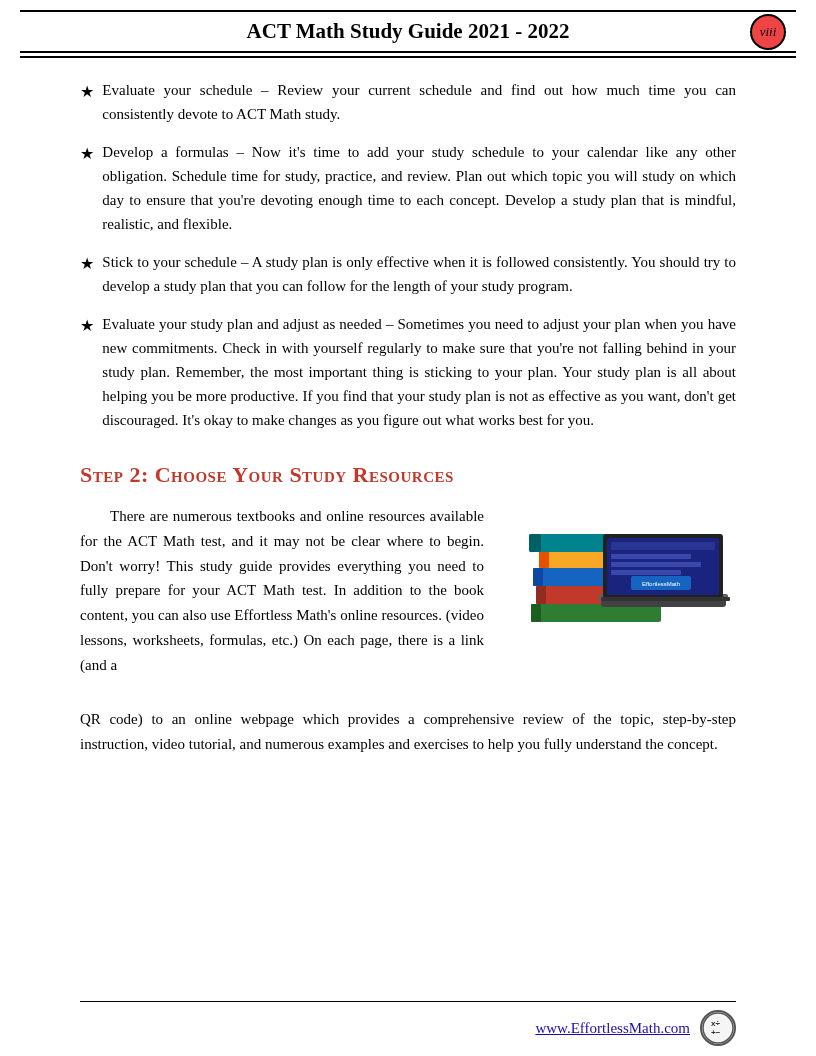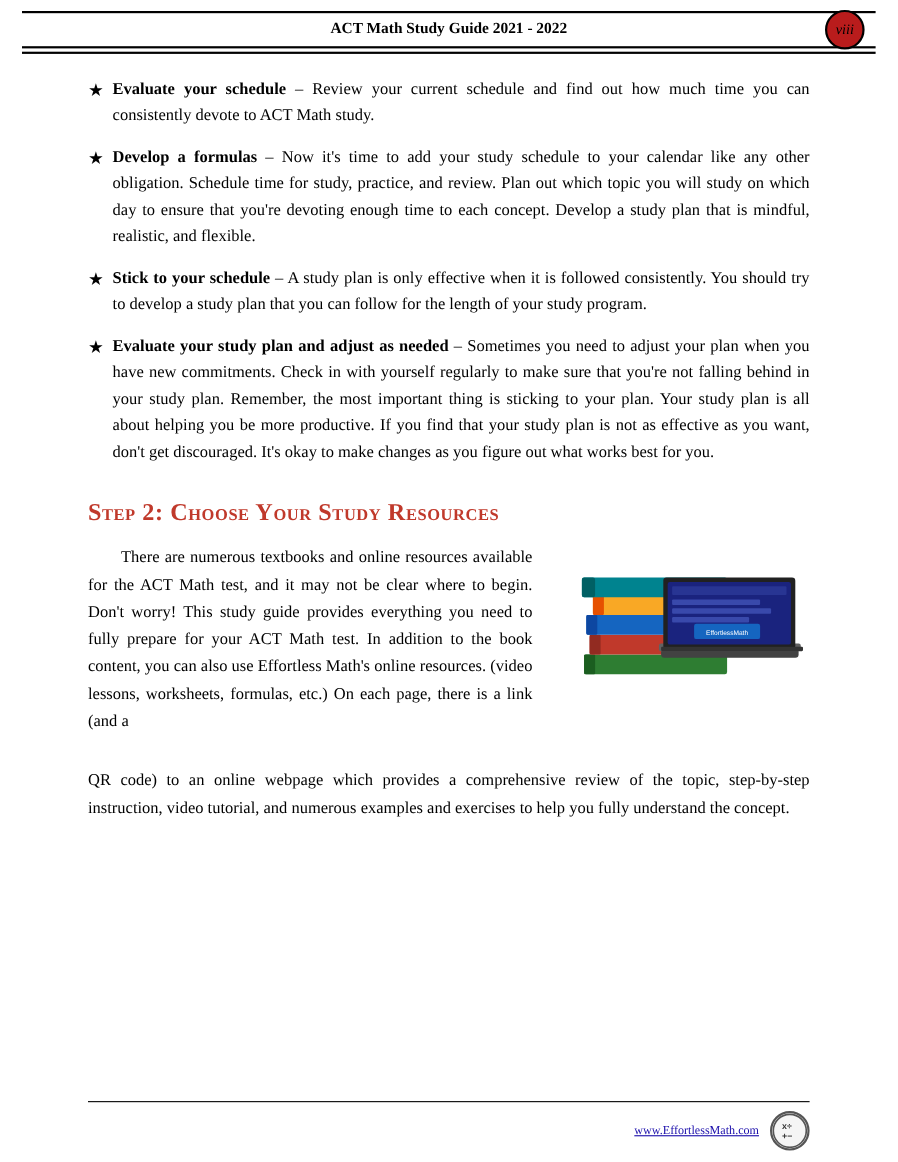--- a/index.html
+++ b/index.html
@@ -51,21 +51,21 @@
       margin-right: 8px;
       margin-top: 1px;
       flex-shrink: 0;
     }
 
     .bullet-text {
       flex: 1;
     }
 
     .bold-term {
-      font-weight: bold;
+      font-weight: normal;
     }
 
     
     .step-heading {
       color: #c0392b;
       font-size: 22px;
       font-variant: small-caps;
       font-weight: bold;
       margin-top: 30px;
       margin-bottom: 16px;
@@ -135,21 +135,21 @@
     .footer-content {
       display: flex;
       justify-content: flex-end;
       align-items: center;
       gap: 10px;
     }
 
     .footer-link {
       color: #1a0dab;
       text-decoration: underline;
-      font-size: 11px;
+      font-size: 15px;
     }
 
     .footer-icon {
       width: 36px;
       height: 36px;
       border: 2px solid #555;
       border-radius: 50%;
       display: flex;
       align-items: center;
       justify-content: center;
@@ -164,22 +164,22 @@
       width: 210px;
       height: 165px;
     }
   </style>
 </head>
 <body>
 
 <div class="page">
 
   <div style="border-top: 2.5px solid #000; border-bottom: 2.5px solid #000; margin: 10px 20px 0 20px; display:flex; align-items:center; justify-content:center; padding: 7px 16px; position:relative;">
-    <span style="font-weight:bold; font-size:14px; font-family:'Times New Roman',Times,serif; flex:1; text-align:center;">ACT Math Study Guide 2021 - 2022</span>
-    <div style="position:absolute; right:10px; top:50%; transform:translateY(-50%); width:36px; height:36px; border:2px solid #000; border-radius:50%; display:flex; align-items:center; justify-content:center; font-style:italic; font-size:13px; background:#b91c1c; font-family:'Times New Roman',Times,serif;">
+    <span style="font-weight:bold; font-size:21px; font-family:'Times New Roman',Times,serif; flex:1; text-align:center;">ACT Math Study Guide 2021 - 2022</span>
+    <div style="position:absolute; right:10px; top:50%; transform:translateY(-50%); width:36px; height:36px; border:2px solid #000; border-radius:50%; display:flex; align-items:center; justify-content:center; font-style:italic; font-size:13px; background:#ef4444; font-family:'Times New Roman',Times,serif;">
       <span>viii</span>
     </div>
   </div>
   <div style="height:2px; background:#000; margin: 3px 20px 0 20px;"></div>
 
   <div class="content">
 
     <ul class="bullet-list">
 
       <li class="bullet-item">

